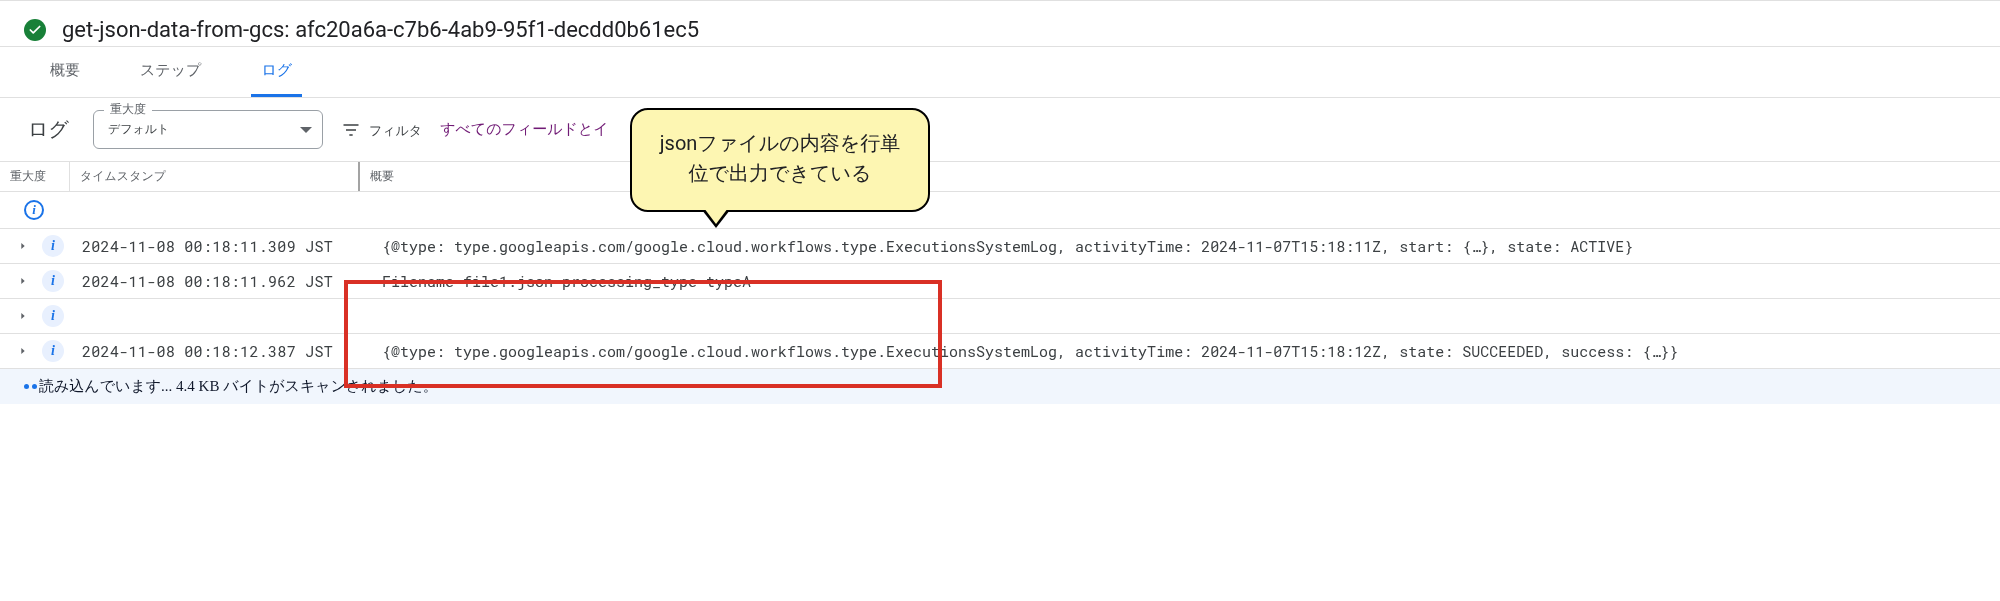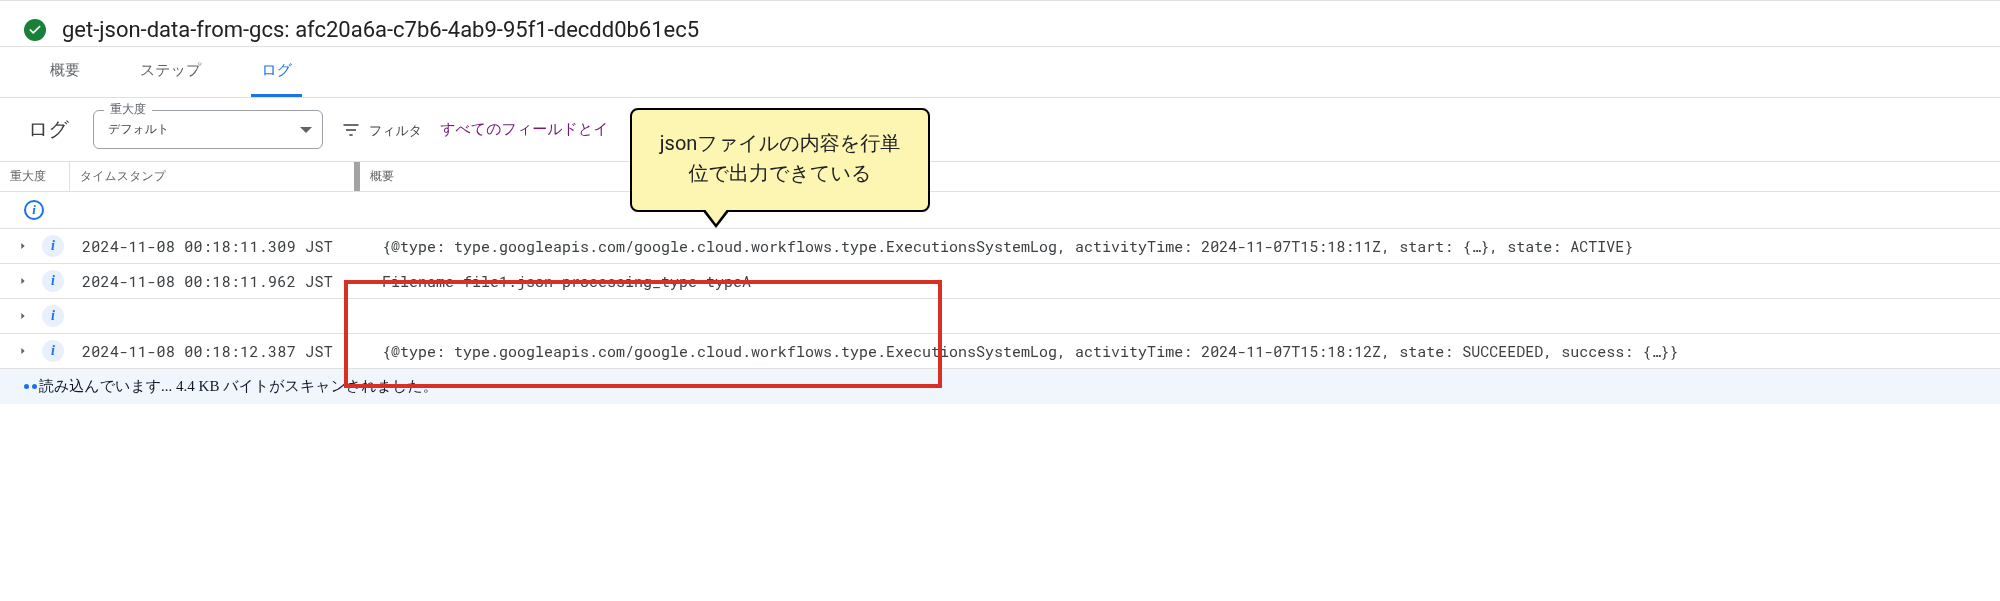--- a/index.html
+++ b/index.html
@@ -79,21 +79,21 @@
   .log-header {
     display: flex;
     font-size: 12px;
     color: #5f6368;
     border-top: 1px solid #e0e0e0;
     border-bottom: 1px solid #e0e0e0;
     background: #fff;
   }
   .log-header .col { padding: 6px 10px; }
   .col-sev { width: 70px; border-right: 1px solid #e0e0e0; }
-  .col-ts { width: 290px; border-right: 6px solid #a3a3a3; }
+  .col-ts { width: 290px; border-right: 2px solid #a3a3a3; }
   .col-sum { flex: 1; }
   .info-row {
     display: flex; align-items: center; gap: 12px;
     padding: 8px 24px;
     color: #1a73e8;
     border-bottom: 1px solid #e0e0e0;
     font-size: 15px;
   }
   .info-icon {
     width: 20px; height: 20px; border-radius: 50%;
@@ -135,21 +135,21 @@
     font-family: Liberation Serif, serif;
   }
   .spinner-dot { width: 5px; height: 5px; background: #1a73e8; border-radius: 50%; position: relative; }
   .spinner-dot::after { content:""; position:absolute; width:5px; height:5px; background:#1a73e8; border-radius:50%; left:8px; }
   .callout {
     position: absolute;
     left: 630px; top: 108px;
     width: 300px;
     background: #fdf6b2;
     border: 2px solid #000;
-    border-radius: 8px;
+    border-radius: 18px;
     padding: 18px 20px 22px 20px;
     font-size: 20px;
     color: #202124;
     line-height: 1.5;
     text-align: center;
     z-index: 10;
   }
   .callout-tail {
     position: absolute;
     bottom: -18px; left: 70px;

